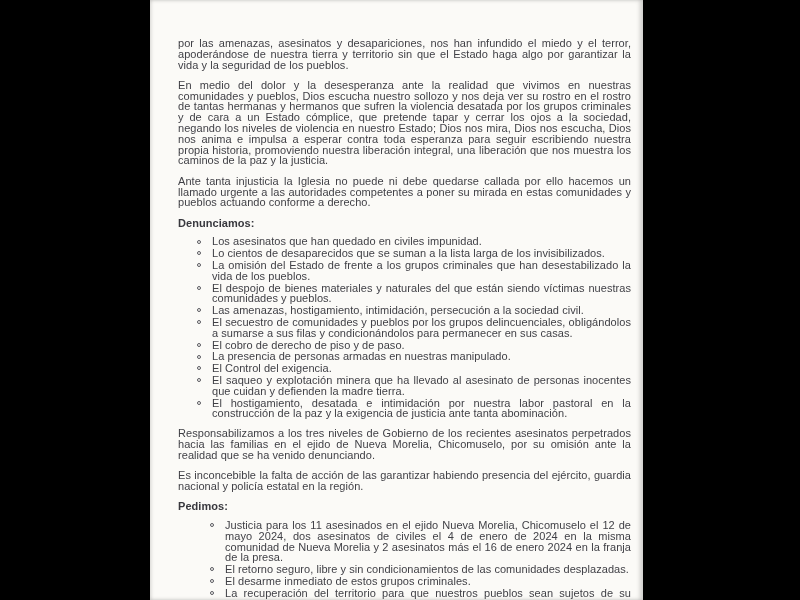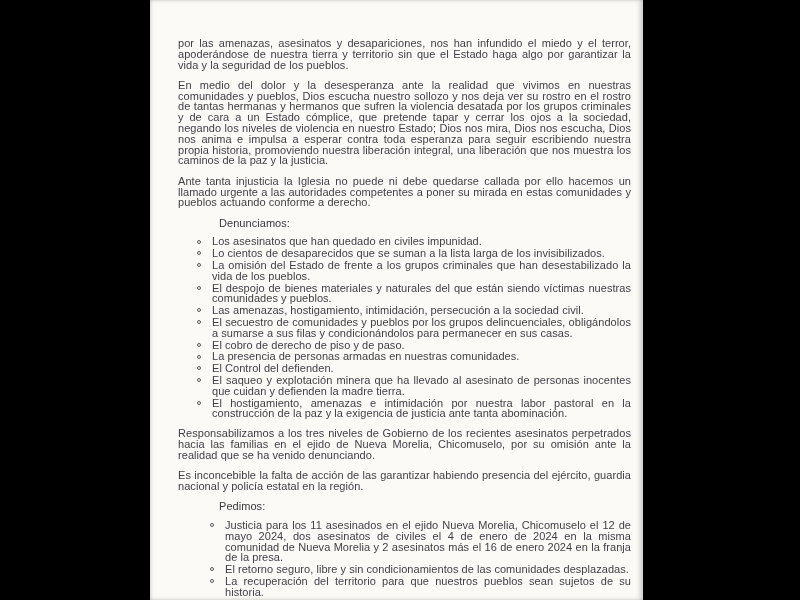--- a/index.html
+++ b/index.html
@@ -23,24 +23,23 @@
     color: #3f3f45;
     font-size: 11px;
     line-height: 10.8px;
     letter-spacing: 0.05px;
   }
   .para {
     text-align: justify;
     margin-bottom: 9.5px;
   }
   .heading {
-    font-weight: normal;
+    font-weight: bold;
     color: #38383e;
     margin-bottom: 8px;
-    margin-left: 41px;
   }
   ul.blist {
     list-style: none;
     margin: 0 0 9px 0;
     padding: 0;
   }
   ul.blist li {
     position: relative;
     padding-left: 34px;
     margin-bottom: 1px;
@@ -70,33 +69,34 @@
     <p class="heading">Denunciamos:</p>
 
     <ul class="blist">
       <li><span class="bullet"></span><span>Los asesinatos que han quedado en civiles impunidad.</span></li>
       <li><span class="bullet"></span><span>Lo cientos de desaparecidos que se suman a la lista larga de los invisibilizados.</span></li>
       <li><span class="bullet"></span><span>La omisión del Estado de frente a los grupos criminales que han desestabilizado la vida de los pueblos.</span></li>
       <li><span class="bullet"></span><span>El despojo de bienes materiales y naturales del que están siendo víctimas nuestras comunidades y pueblos.</span></li>
       <li><span class="bullet"></span><span>Las amenazas, hostigamiento, intimidación, persecución a la sociedad civil.</span></li>
       <li><span class="bullet"></span><span>El secuestro de comunidades y pueblos por los grupos delincuenciales, obligándolos a sumarse a sus filas y condicionándolos para permanecer en sus casas.</span></li>
       <li><span class="bullet"></span><span>El cobro de derecho de piso y de paso.</span></li>
-      <li><span class="bullet"></span><span>La presencia de personas armadas en nuestras comunidades.</span></li>
-      <li><span class="bullet"></span><span>El Control del defienden.</span></li>
+      <li><span class="bullet"></span><span>La presencia de personas armadas en nuestras manipulado.</span></li>
+      <li><span class="bullet"></span><span>El Control del exigencia.</span></li>
       <li><span class="bullet"></span><span>El saqueo y explotación minera que ha llevado al asesinato de personas inocentes que cuidan y defienden la madre tierra.</span></li>
-      <li><span class="bullet"></span><span>El hostigamiento, amenazas e intimidación por nuestra labor pastoral en la construcción de la paz y la exigencia de justicia ante tanta abominación.</span></li>
+      <li><span class="bullet"></span><span>El hostigamiento, desatada e intimidación por nuestra labor pastoral en la construcción de la paz y la exigencia de justicia ante tanta abominación.</span></li>
     </ul>
 
     <p class="para">Responsabilizamos a los tres niveles de Gobierno de los recientes asesinatos perpetrados hacia las familias en el ejido de Nueva Morelia, Chicomuselo, por su omisión ante la realidad que se ha venido denunciando.</p>
     <p class="para">Es inconcebible la falta de acción de las garantizar habiendo presencia del ejército, guardia nacional y policía estatal en la región.</p>
 
     <p class="heading">Pedimos:</p>
 
     <ul class="blist indent-more">
       <li><span class="bullet"></span><span>Justicia para los 11 asesinados en el ejido Nueva Morelia, Chicomuselo el 12 de mayo 2024, dos asesinatos de civiles el 4 de enero de 2024 en la misma comunidad de Nueva Morelia y 2 asesinatos más el 16 de enero 2024 en la franja de la presa.</span></li>
       <li><span class="bullet"></span><span>El retorno seguro, libre y sin condicionamientos de las comunidades desplazadas.</span></li>
+      <li><span class="bullet"></span><span>El desarme inmediato de estos grupos criminales.</span></li>
       <li><span class="bullet"></span><span>La recuperación del territorio para que nuestros pueblos sean sujetos de su historia.</span></li>
       <li><span class="bullet"></span></li>
       <li><span class="bullet"></span><span>Restablecimiento del orden social sin poner en riesgo a la sociedad civil en resistencia a estos grupos criminales.</span></li>
     </ul>
 
   </div>
 </div>
 
 </body></html>

